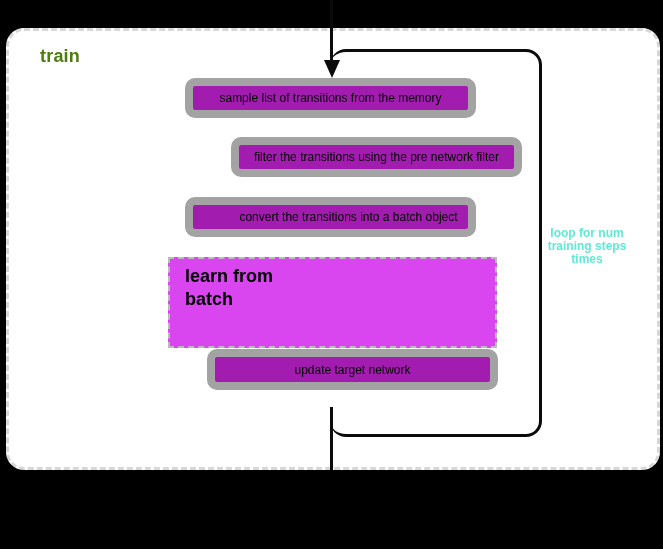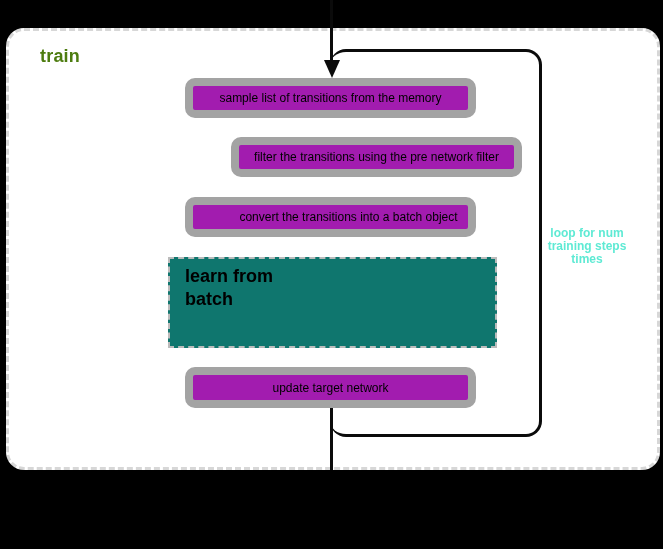--- a/index.html
+++ b/index.html
@@ -52,26 +52,26 @@
     background:#a21caf;
     border:8px solid #a3a3a3;
     border-radius:10px;
     display:flex;align-items:center;justify-content:center;
     font-size:12px;color:#000;text-align:center;
     z-index:3;
   }
   .step-1{top:78px;}
   .step-2{top:137px;margin-left:46px;}
   .step-3{top:197px;padding-left:36px;}
-  .step-4{top:367px;height:41px;}
+  .step-4{top:349px;height:41px;margin-left:22px;}
 
   
   .learn-box{
     left:168px;top:257px;width:329px;height:91px;
-    background:#0f766e;
+    background:#d946ef;
     border:2px dashed #bbbbbb;
     z-index:2;
   }
   .learn-label{
     left:15px;top:6px;position:absolute;
     font-size:18px;font-weight:bold;line-height:23px;color:#000;
     white-space:pre-line;
   }
 
   

